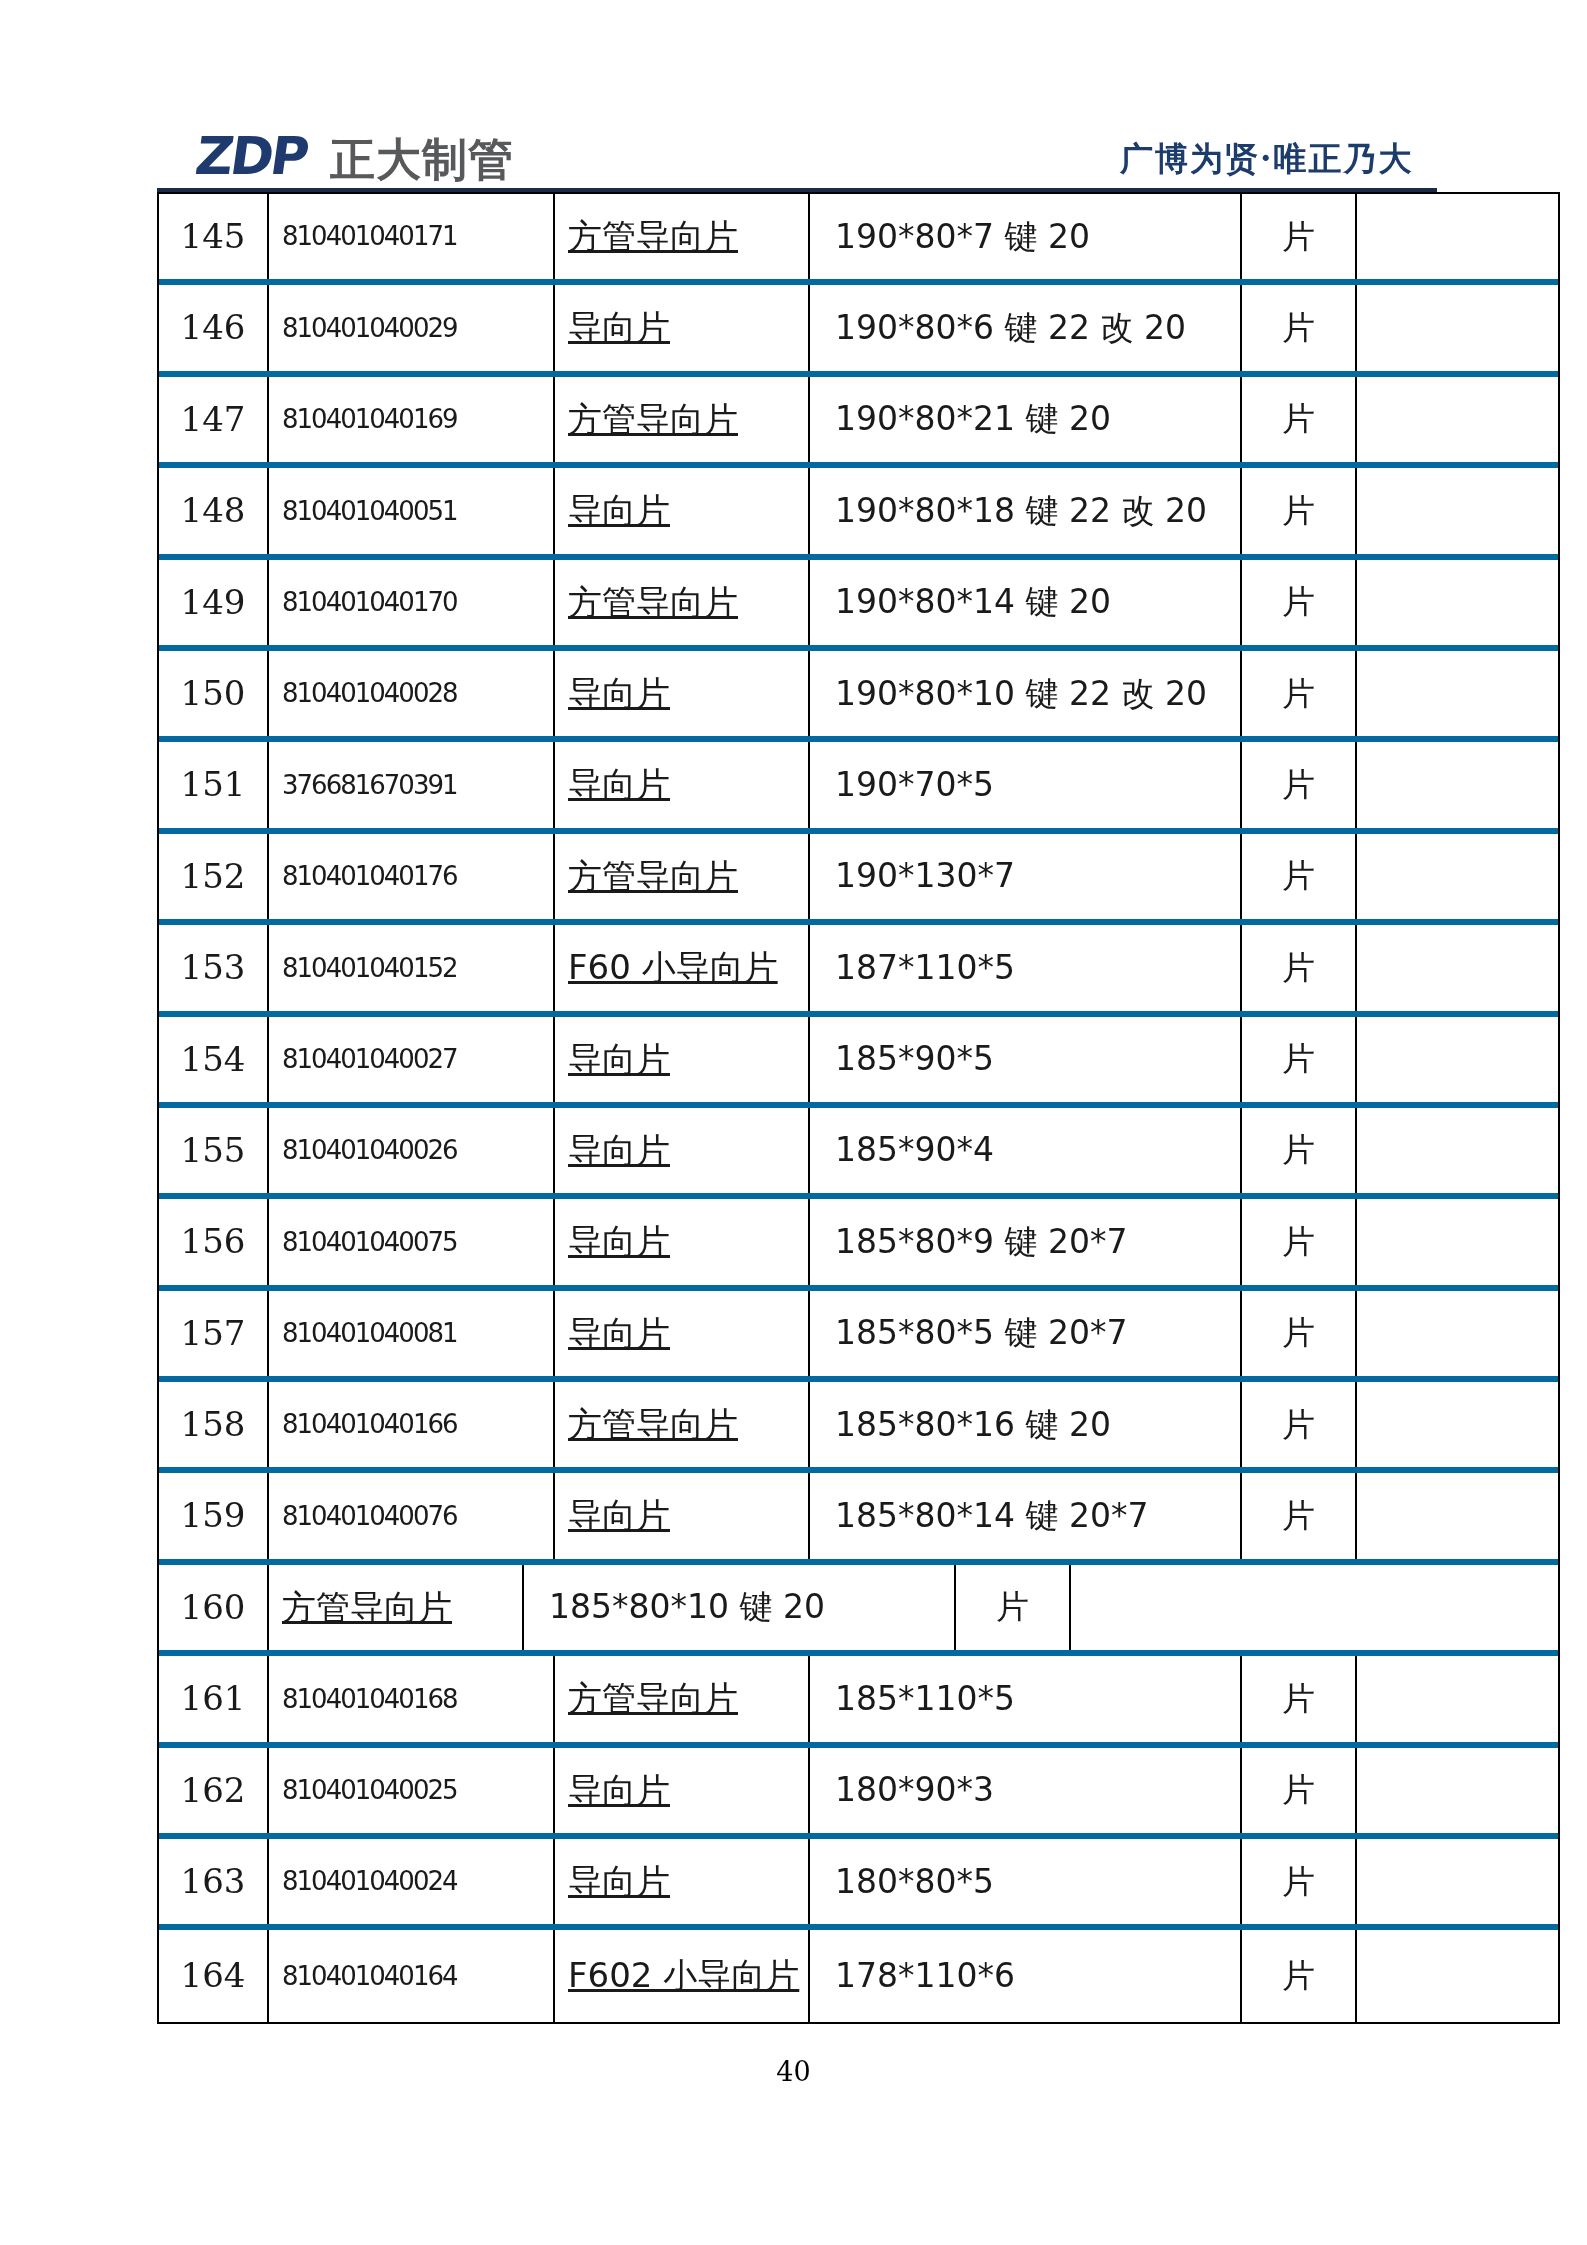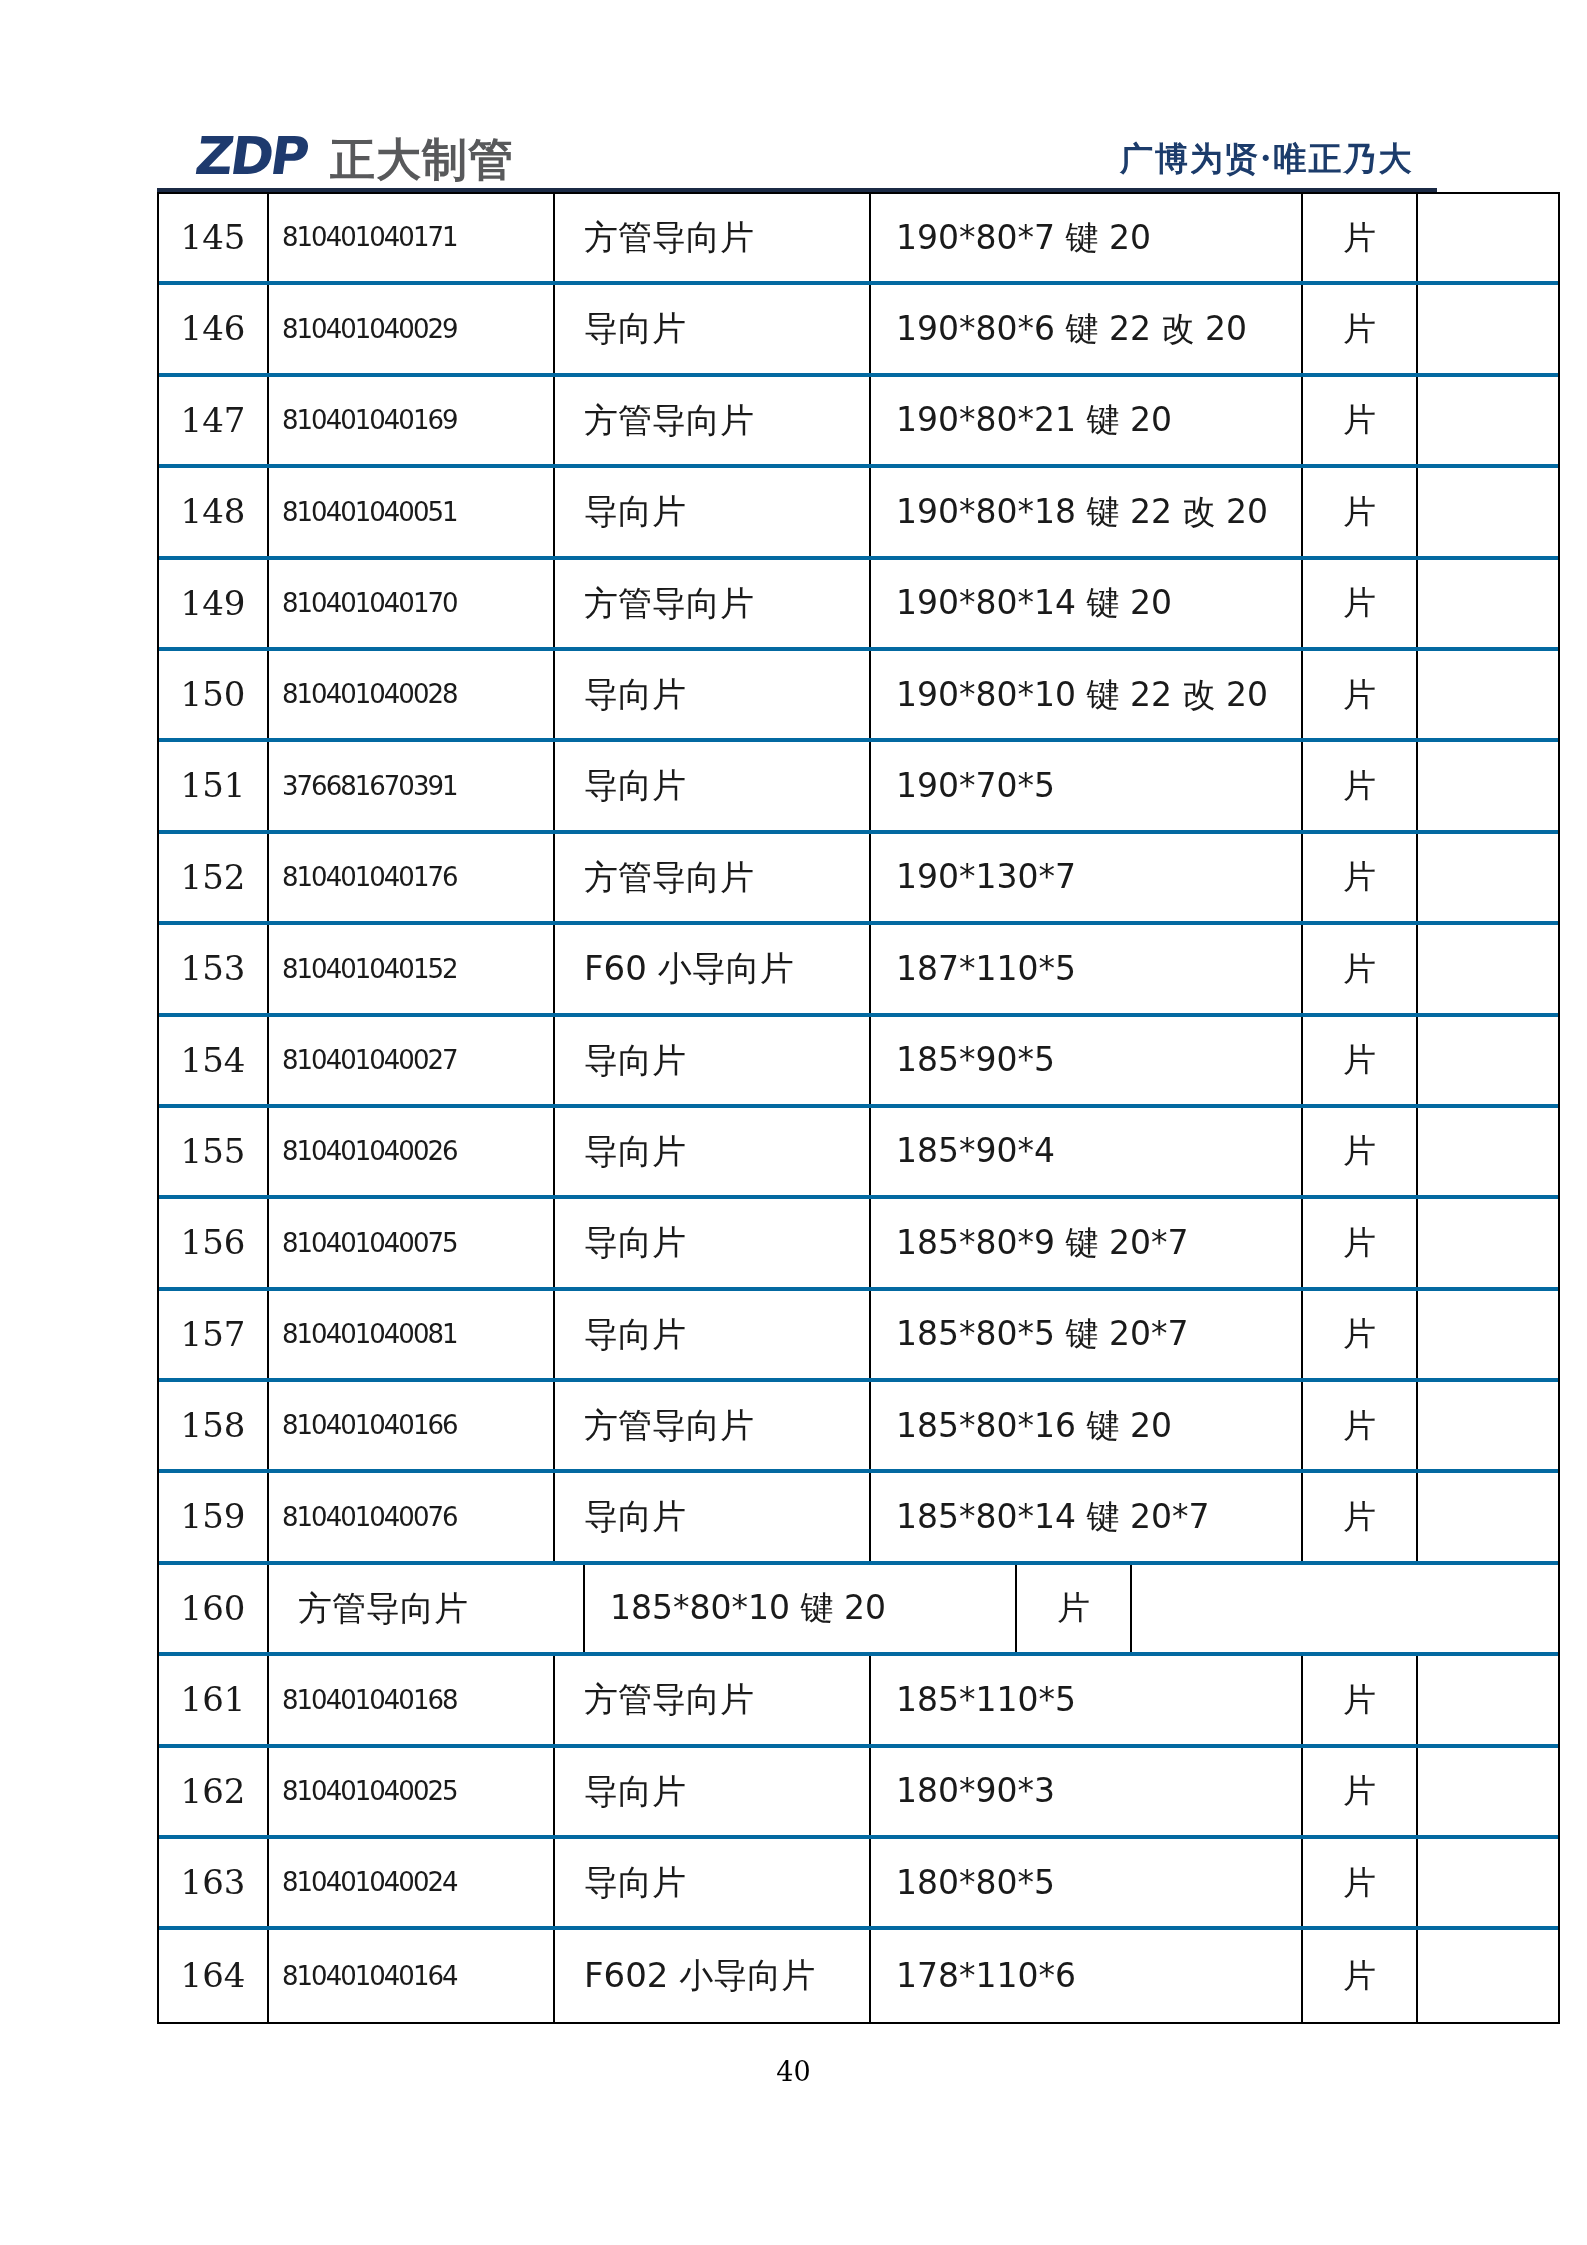--- a/index.html
+++ b/index.html
@@ -47,42 +47,42 @@
   .table{
     position:absolute;left:157px;top:192px;
     width:1403px;
     border:2px solid #000;
     box-sizing:border-box;
     background:#fff;
   }
   .tr{
     display:flex;
     height:91.4px;
-    border-bottom:4px solid #0369a1;
+    border-bottom:6px solid #0369a1;
     box-sizing:border-box;
   }
   .tr:last-child{border-bottom:none;}
   .td{
     border-right:2px solid #000;
     box-sizing:border-box;
     display:flex;align-items:center;
     font-size:33px;line-height:1.1;
     white-space:nowrap;overflow:hidden;
   }
   .td:last-child{border-right:none;}
   .col-no{
     width:110px;justify-content:center;
     font-family:"DejaVu Serif",serif;font-size:34px;
   }
   .col-code{
     width:286px;padding-left:13px;
     font-family:"DejaVu Sans",sans-serif;
     font-size:26px;letter-spacing:-2px;
   }
-  .col-name{width:316px;padding-left:29px;font-size:34px;}
+  .col-name{width:255px;padding-left:13px;font-size:34px;text-decoration:underline;}
   .col-spec{width:420px;padding-left:13px;font-size:33px;margin-left:12px;}
   .col-unit{
     width:115px;justify-content:center;
     font-family:"DejaVu Serif",serif;font-size:33px;
   }
   .col-extra{flex:1;}
   
   .pageno{
     position:absolute;left:0;top:2056px;width:100%;
     text-align:center;

